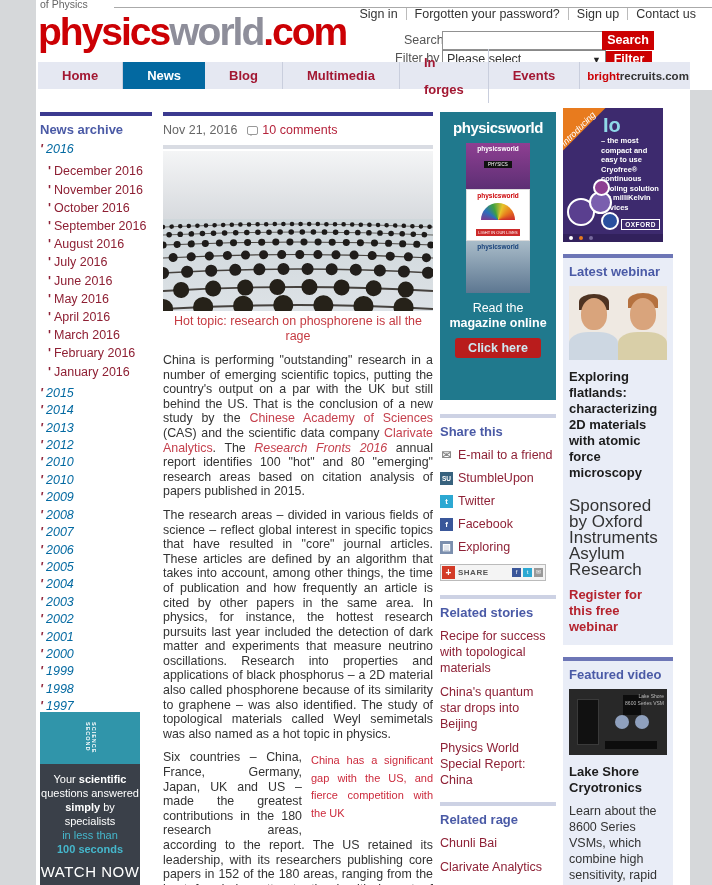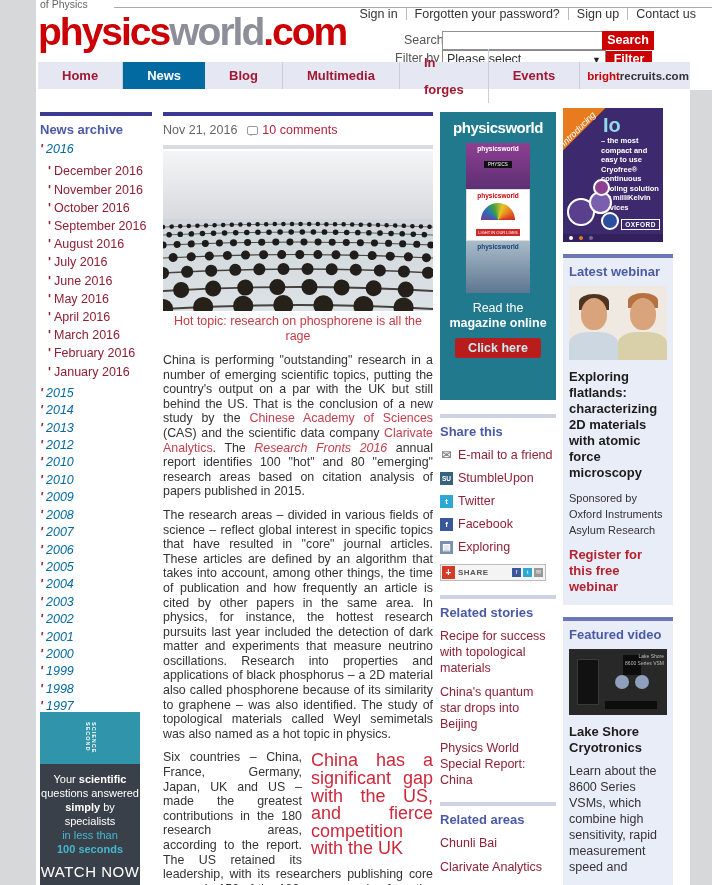--- a/index.html
+++ b/index.html
@@ -72,21 +72,21 @@
   .a-daterow{margin-top:7px;font-size:12.5px;color:#666;display:flex;align-items:center;}
   .bubble{display:inline-block;width:9px;height:7px;border:1px solid #999;border-radius:2px;position:relative;margin:0 4px 0 10px;}
   .bubble::after{content:"";position:absolute;left:1px;bottom:-4px;border:2px solid transparent;border-top-color:#999;}
   .a-comments{color:#b5233b;cursor:pointer;}
   .a-bar{height:4px;background:#d9dce3;margin-top:8px;}
   .a-img{display:block;margin-top:2px;}
   .a-caption{color:#c53b42;font-size:12.5px;line-height:15px;text-align:center;margin-top:3px;}
   .para{font-size:12.4px;line-height:14.6px;color:#333;text-align:justify;margin:9px 0 0 0;}
   .tlink{color:#c5404d;cursor:pointer;text-decoration:none;}
   .pullquote{float:right;width:122px;margin:2px 0 4px 9px;}
-  .pq-text{color:#cc2a3c;font-size:18px;line-height:17.5px;}
+  .pq-text{color:#cc2a3c;font-size:11px;line-height:17.5px;}
 
   
   .magad{background:#20798d;height:288px;padding:7px 0 0 0;box-sizing:border-box;text-align:center;cursor:pointer;}
   .mag-brand{color:#fff;font-weight:bold;font-size:15px;letter-spacing:-.5px;}
   .covers{width:64px;margin:7px auto 0 auto;}
   .cov{width:64px;box-sizing:border-box;position:relative;}
   .cov1{height:46px;background:linear-gradient(#8e3f92,#5d2f74);}
   .cov2{height:52px;background:#fff;border:1px solid #ddd;}
   .cov3{height:52px;background:linear-gradient(#a9bcc9,#5d7791);}
   .cov .cb{font-size:6.5px;font-weight:bold;display:block;padding-top:2px;}
@@ -135,21 +135,21 @@
   .panel{background:#e9edf7;border-top:4px solid #6d76b6;padding:6px 6px 10px 6px;margin-top:12px;width:110px;box-sizing:border-box;}
   .panel:first-child{margin-top:0;}
   .photo{margin-top:7px;height:74px;background:#efe9e2;display:flex;}
   .head{width:50%;position:relative;overflow:hidden;}
   .face{position:absolute;left:50%;top:12px;transform:translateX(-50%);width:26px;height:32px;border-radius:50% 50% 45% 45%;background:#d9a47c;}
   .hair1{position:absolute;left:50%;top:8px;transform:translateX(-50%);width:30px;height:16px;border-radius:50% 50% 0 0;background:#4e3categorie322;background:#4e3322;}
   .hair2{position:absolute;left:50%;top:7px;transform:translateX(-50%);width:30px;height:15px;border-radius:50% 50% 0 0;background:#b5713f;}
   .shirt1{position:absolute;left:0;bottom:0;width:100%;height:28px;border-radius:40% 40% 0 0;background:#cdd7e2;}
   .shirt2{position:absolute;left:0;bottom:0;width:100%;height:28px;border-radius:40% 40% 0 0;background:#d9cfa8;}
   .wb-title{margin-top:9px;font-size:13px;line-height:16px;font-weight:bold;color:#1c1c1c;}
-  .wb-sponsor{margin-top:9px;font-size:11px;line-height:16px;color:#333;}
+  .wb-sponsor{margin-top:17px;font-size:17px;line-height:16px;color:#333;}
   .red-link{margin-top:9px;font-size:13px;line-height:16px;font-weight:bold;color:#b5232e;cursor:pointer;}
   .thumb{margin-top:7px;height:66px;background:#282828;position:relative;overflow:hidden;cursor:pointer;}
   .vsm-tower{position:absolute;left:8px;top:10px;width:20px;height:44px;background:#111;border:1px solid #3a3a3a;}
   .vsm-pole{position:absolute;top:26px;width:14px;height:14px;border-radius:50%;background:#8fa0bd;}
   .vp1{left:46px;} .vp2{left:66px;}
   .vsm-head{position:absolute;left:54px;top:6px;width:18px;height:20px;background:#0d0d0d;}
   .vsm-base{position:absolute;left:36px;bottom:6px;width:52px;height:8px;background:#0d0d0d;}
   .thumb-txt{position:absolute;right:3px;top:4px;color:#bbb;font-size:5px;line-height:7px;text-align:right;}
   .vid-brand{margin-top:9px;font-size:13px;line-height:16px;font-weight:bold;color:#1c1c1c;}
   .vid-desc{margin-top:7px;font-size:12.5px;line-height:16px;color:#333;}
@@ -361,21 +361,21 @@
       <div class="sechead">Related stories</div>
       <ul class="rel-list">
 
       <li class="rel-item">Recipe for success with topological materials</li>
           <li class="rel-item">China's quantum star drops into Beijing</li>
           <li class="rel-item">Physics World Special Report: China</li>
         </ul>
     </div>
 
     <div class="midsec">
-      <div class="sechead">Related areas</div>
+      <div class="sechead">Related rage</div>
       <ul class="rel-list">
 
       <li class="rel-item">Chunli Bai</li>
           <li class="rel-item">Clarivate Analytics</li>
           <li class="rel-item">Chinese Academy of Sciences</li>
         </ul>
     </div>
 
   </div>
 

